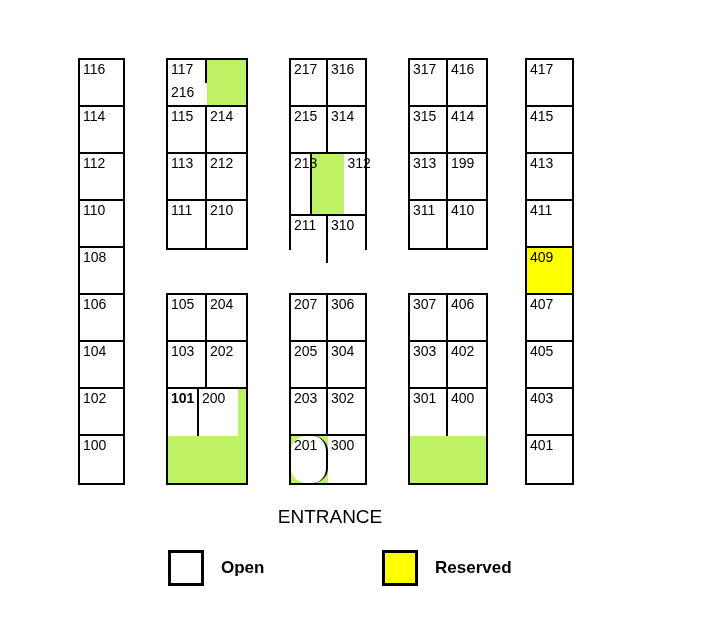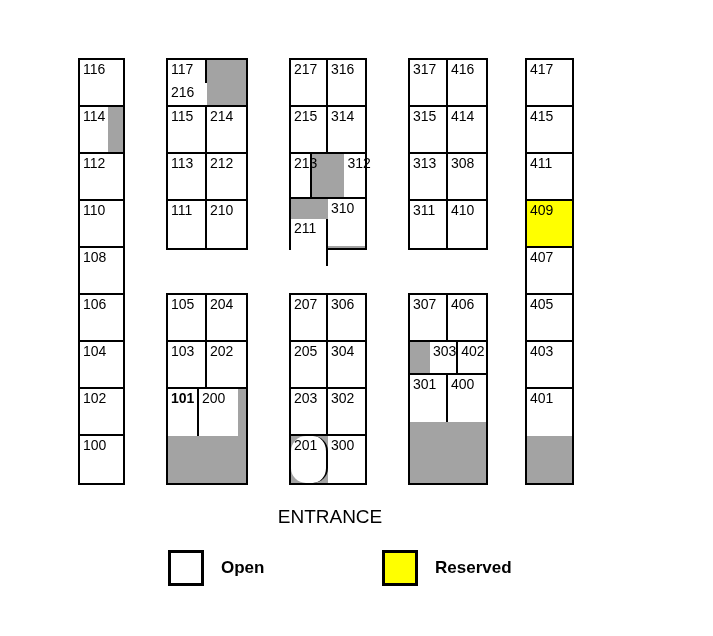--- a/index.html
+++ b/index.html
@@ -23,21 +23,21 @@
     top: 0;
     width: 713px;
     height: 636px;
   }
 
   
   .block {
     position: absolute;
     border: 2px solid #000000;
     box-sizing: border-box;
-    background: #a3a3a3;
+    background: #bef264;
   }
   .brow {
     display: flex;
     box-sizing: border-box;
     border-bottom: 2px solid #000000;
   }
   .brow:last-child {
     border-bottom: none;
   }
   .cell {
@@ -117,21 +117,21 @@
 <div id="floorplan">
 
   <div id="blocks-container">
       <div class="block" style="left: 78px; top: 58px; width: 47px; height: 427px;">
         <div class="brow" style="height: 47px;">
           <div class="cell" style="width: 43px;">
             <span class="cell-label">116</span>
           </div>
         </div>
         <div class="brow" style="height: 47px;">
-          <div class="cell" style="width: 28px;">
+          <div class="cell" style="width: 43px;">
             <span class="cell-label">114</span>
           </div>
         </div>
         <div class="brow" style="height: 47px;">
           <div class="cell" style="width: 43px;">
             <span class="cell-label">112</span>
           </div>
         </div>
         <div class="brow" style="height: 47px;">
           <div class="cell" style="width: 43px;">
@@ -234,30 +234,30 @@
           </div>
         </div>
         <div class="brow" style="height: 47px;">
           <div class="cell" style="width: 37px;">
             <span class="cell-label">215</span>
           </div>
           <div class="cell" style="width: 37px;">
             <span class="cell-label">314</span>
           </div>
         </div>
-        <div class="brow" style="height: 45px; gap: 32px;">
+        <div class="brow" style="height: 62px; gap: 32px;">
           <div class="cell" style="width: 37px;">
             <span class="cell-label">213</span>
           </div>
           <div class="cell" style="width: 37px;">
             <span class="cell-label">312</span>
           </div>
         </div>
         <div class="brow" style="height: 47px;">
-          <div class="cell" style="width: 37px; margin-top: 20px;">
+          <div class="cell" style="width: 37px;">
             <span class="cell-label">211</span>
           </div>
           <div class="cell" style="width: 37px;">
             <span class="cell-label">310</span>
           </div>
         </div>
       </div>
       <div class="block" style="left: 289px; top: 293px; width: 78px; height: 192px;">
         <div class="brow" style="height: 47px;">
           <div class="cell" style="width: 37px;">
@@ -307,42 +307,42 @@
           </div>
           <div class="cell" style="width: 38px;">
             <span class="cell-label">414</span>
           </div>
         </div>
         <div class="brow" style="height: 47px;">
           <div class="cell" style="width: 38px;">
             <span class="cell-label">313</span>
           </div>
           <div class="cell" style="width: 38px;">
-            <span class="cell-label">308</span>
+            <span class="cell-label">199</span>
           </div>
         </div>
         <div class="brow" style="height: 47px;">
           <div class="cell" style="width: 38px;">
             <span class="cell-label">311</span>
           </div>
           <div class="cell" style="width: 38px;">
             <span class="cell-label">410</span>
           </div>
         </div>
       </div>
       <div class="block" style="left: 408px; top: 293px; width: 80px; height: 192px;">
         <div class="brow" style="height: 47px;">
           <div class="cell" style="width: 38px;">
             <span class="cell-label">307</span>
           </div>
           <div class="cell" style="width: 38px;">
             <span class="cell-label">406</span>
           </div>
         </div>
-        <div class="brow" style="height: 33px; padding-left: 20px;">
+        <div class="brow" style="height: 47px;">
           <div class="cell" style="width: 38px;">
             <span class="cell-label">303</span>
           </div>
           <div class="cell" style="width: 38px;">
             <span class="cell-label">402</span>
           </div>
         </div>
         <div class="brow" style="height: 47px;">
           <div class="cell" style="width: 38px;">
             <span class="cell-label">301</span>
@@ -354,20 +354,25 @@
       </div>
       <div class="block" style="left: 525px; top: 58px; width: 49px; height: 427px;">
         <div class="brow" style="height: 47px;">
           <div class="cell" style="width: 45px;">
             <span class="cell-label">417</span>
           </div>
         </div>
         <div class="brow" style="height: 47px;">
           <div class="cell" style="width: 45px;">
             <span class="cell-label">415</span>
+          </div>
+        </div>
+        <div class="brow" style="height: 47px;">
+          <div class="cell" style="width: 45px;">
+            <span class="cell-label">413</span>
           </div>
         </div>
         <div class="brow" style="height: 47px;">
           <div class="cell" style="width: 45px;">
             <span class="cell-label">411</span>
           </div>
         </div>
         <div class="brow" style="height: 47px;">
           <div class="cell reserved" style="width: 45px;">
             <span class="cell-label">409</span>

